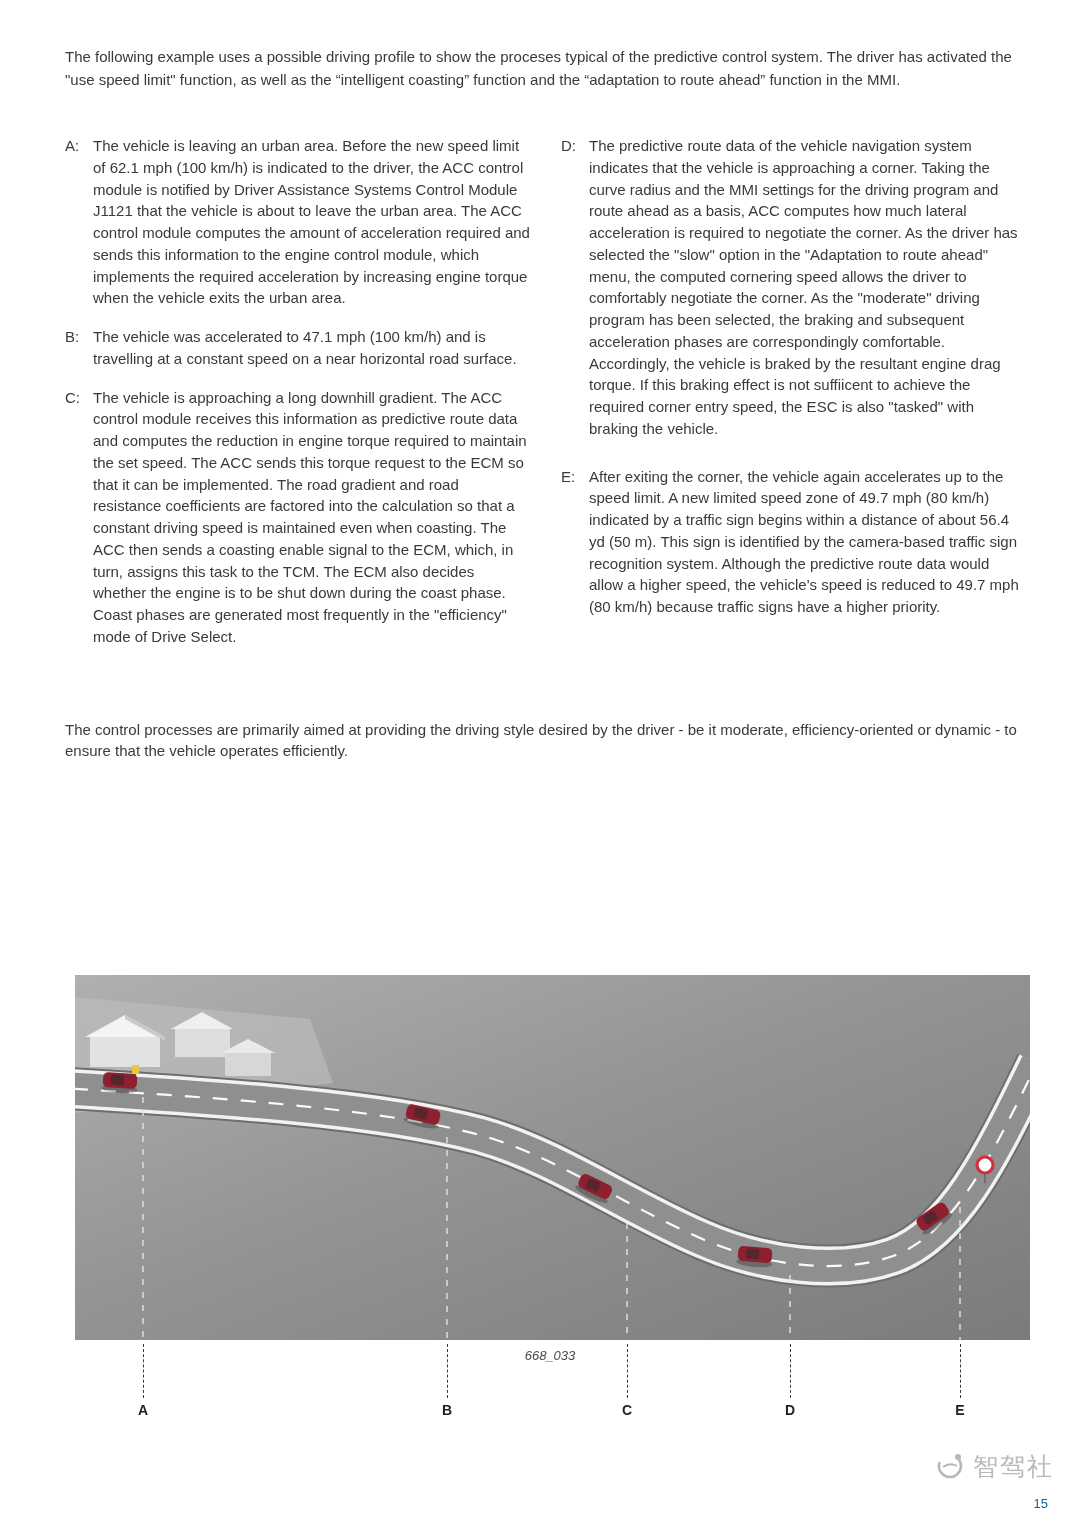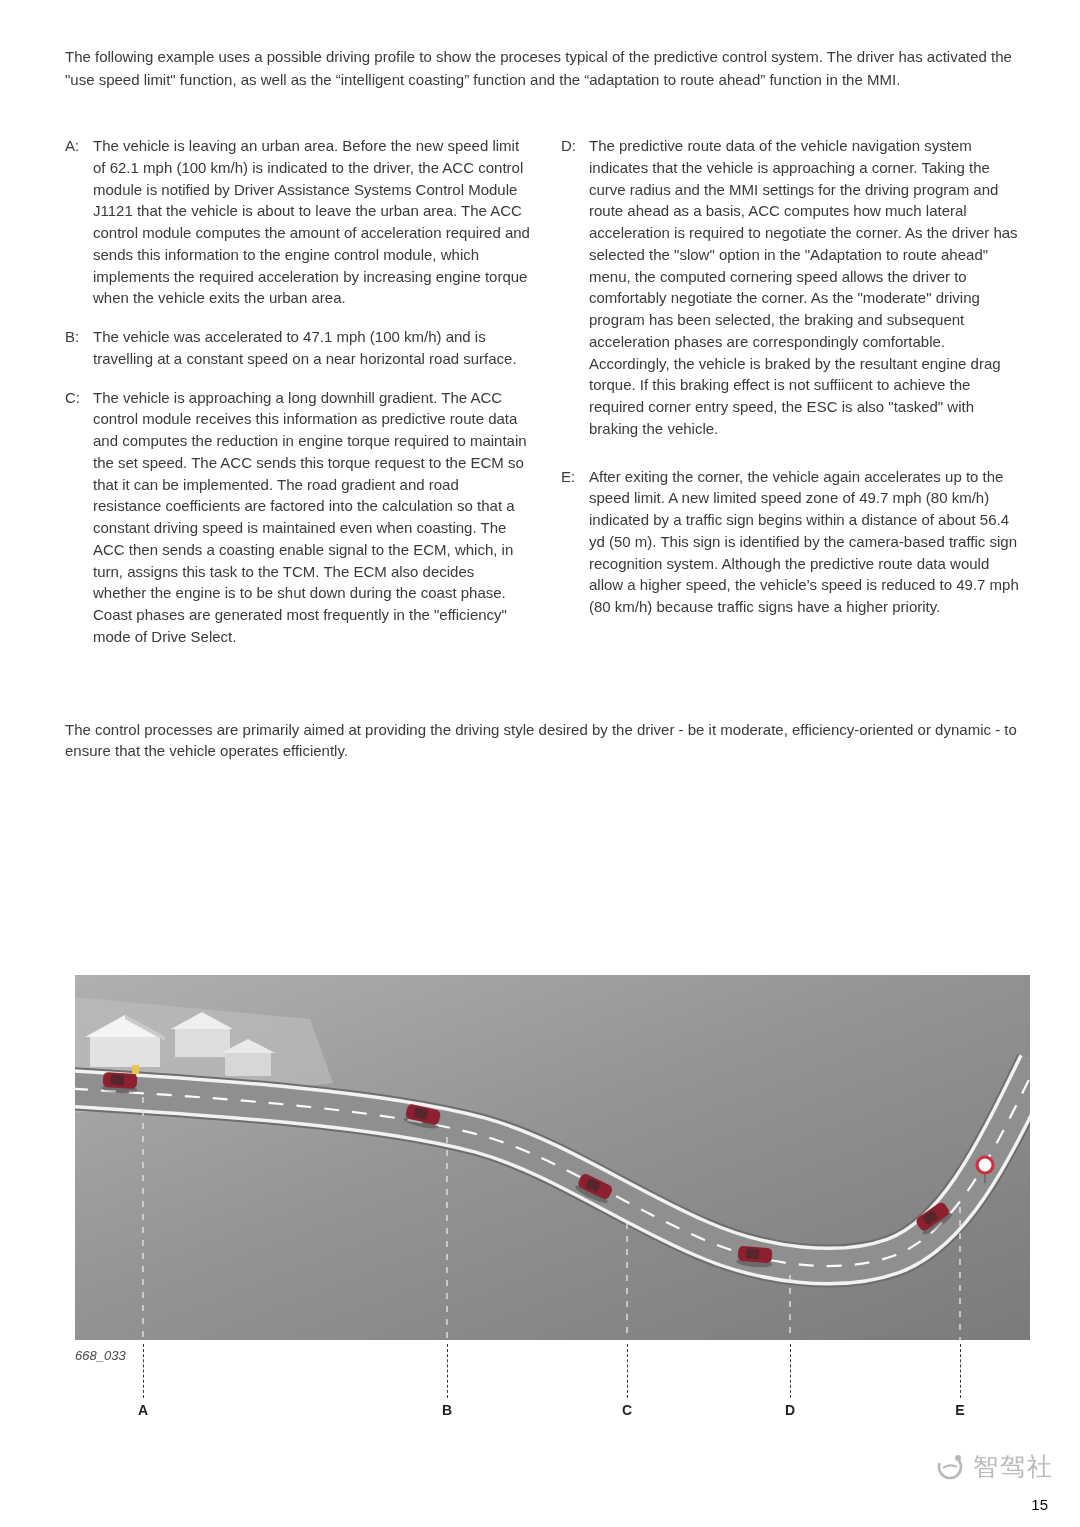--- a/index.html
+++ b/index.html
@@ -14,31 +14,31 @@
   .col{flex:1;min-width:0;}
   .item{display:flex;margin-bottom:17px;}
   .item-label{width:28px;flex:none;font-size:15px;line-height:1.45;}
   .item-text{flex:1;}
   .footer-row{display:flex;gap:30px;margin-top:54px;justify-content:space-between;}
   .footer-row p{flex:1;min-width:0;}
 
   .figure{position:absolute;left:75px;top:975px;width:955px;height:365px;background:#8e8e8e;}
   .figure svg{display:block;}
   .caption{
-    position:absolute;left:75px;top:1348px;width:950px;text-align:left;
+    position:absolute;left:75px;top:1348px;width:950px;text-align:center;
     font-style:italic;font-size:13px;color:#4a4a4a;
   }
   .marker-line{position:absolute;top:1344px;height:54px;width:0;border-left:1.5px dashed #3a3a3a;}
   .marker-label{position:absolute;top:1402px;width:24px;text-align:center;font-weight:bold;font-size:14px;color:#222;}
 
   .watermark{
-    position:absolute;right:26px;top:1450px;display:flex;align-items:flex-end;gap:7px;
+    position:absolute;right:26px;top:1450px;display:flex;align-items:flex-start;gap:7px;
     color:#b8b8b8;font-size:25px;letter-spacing:2px;
   }
-  .pagenum{position:absolute;right:32px;top:1496px;font-size:15px;color:#000000;}
+  .pagenum{position:absolute;right:32px;top:1496px;font-size:13px;color:#0369a1;}
 </style>
 </head>
 <body>
 
 <div class="text-wrap">
   <p class="intro">The following example uses a possible driving profile to show the proceses typical of the predictive control system. The driver has activated the "use speed limit" function, as well as the “intelligent coasting” function and the “adaptation to route ahead” function in the MMI.</p>
 
   <div class="cols">
     <div class="col">
       <div class="item">

